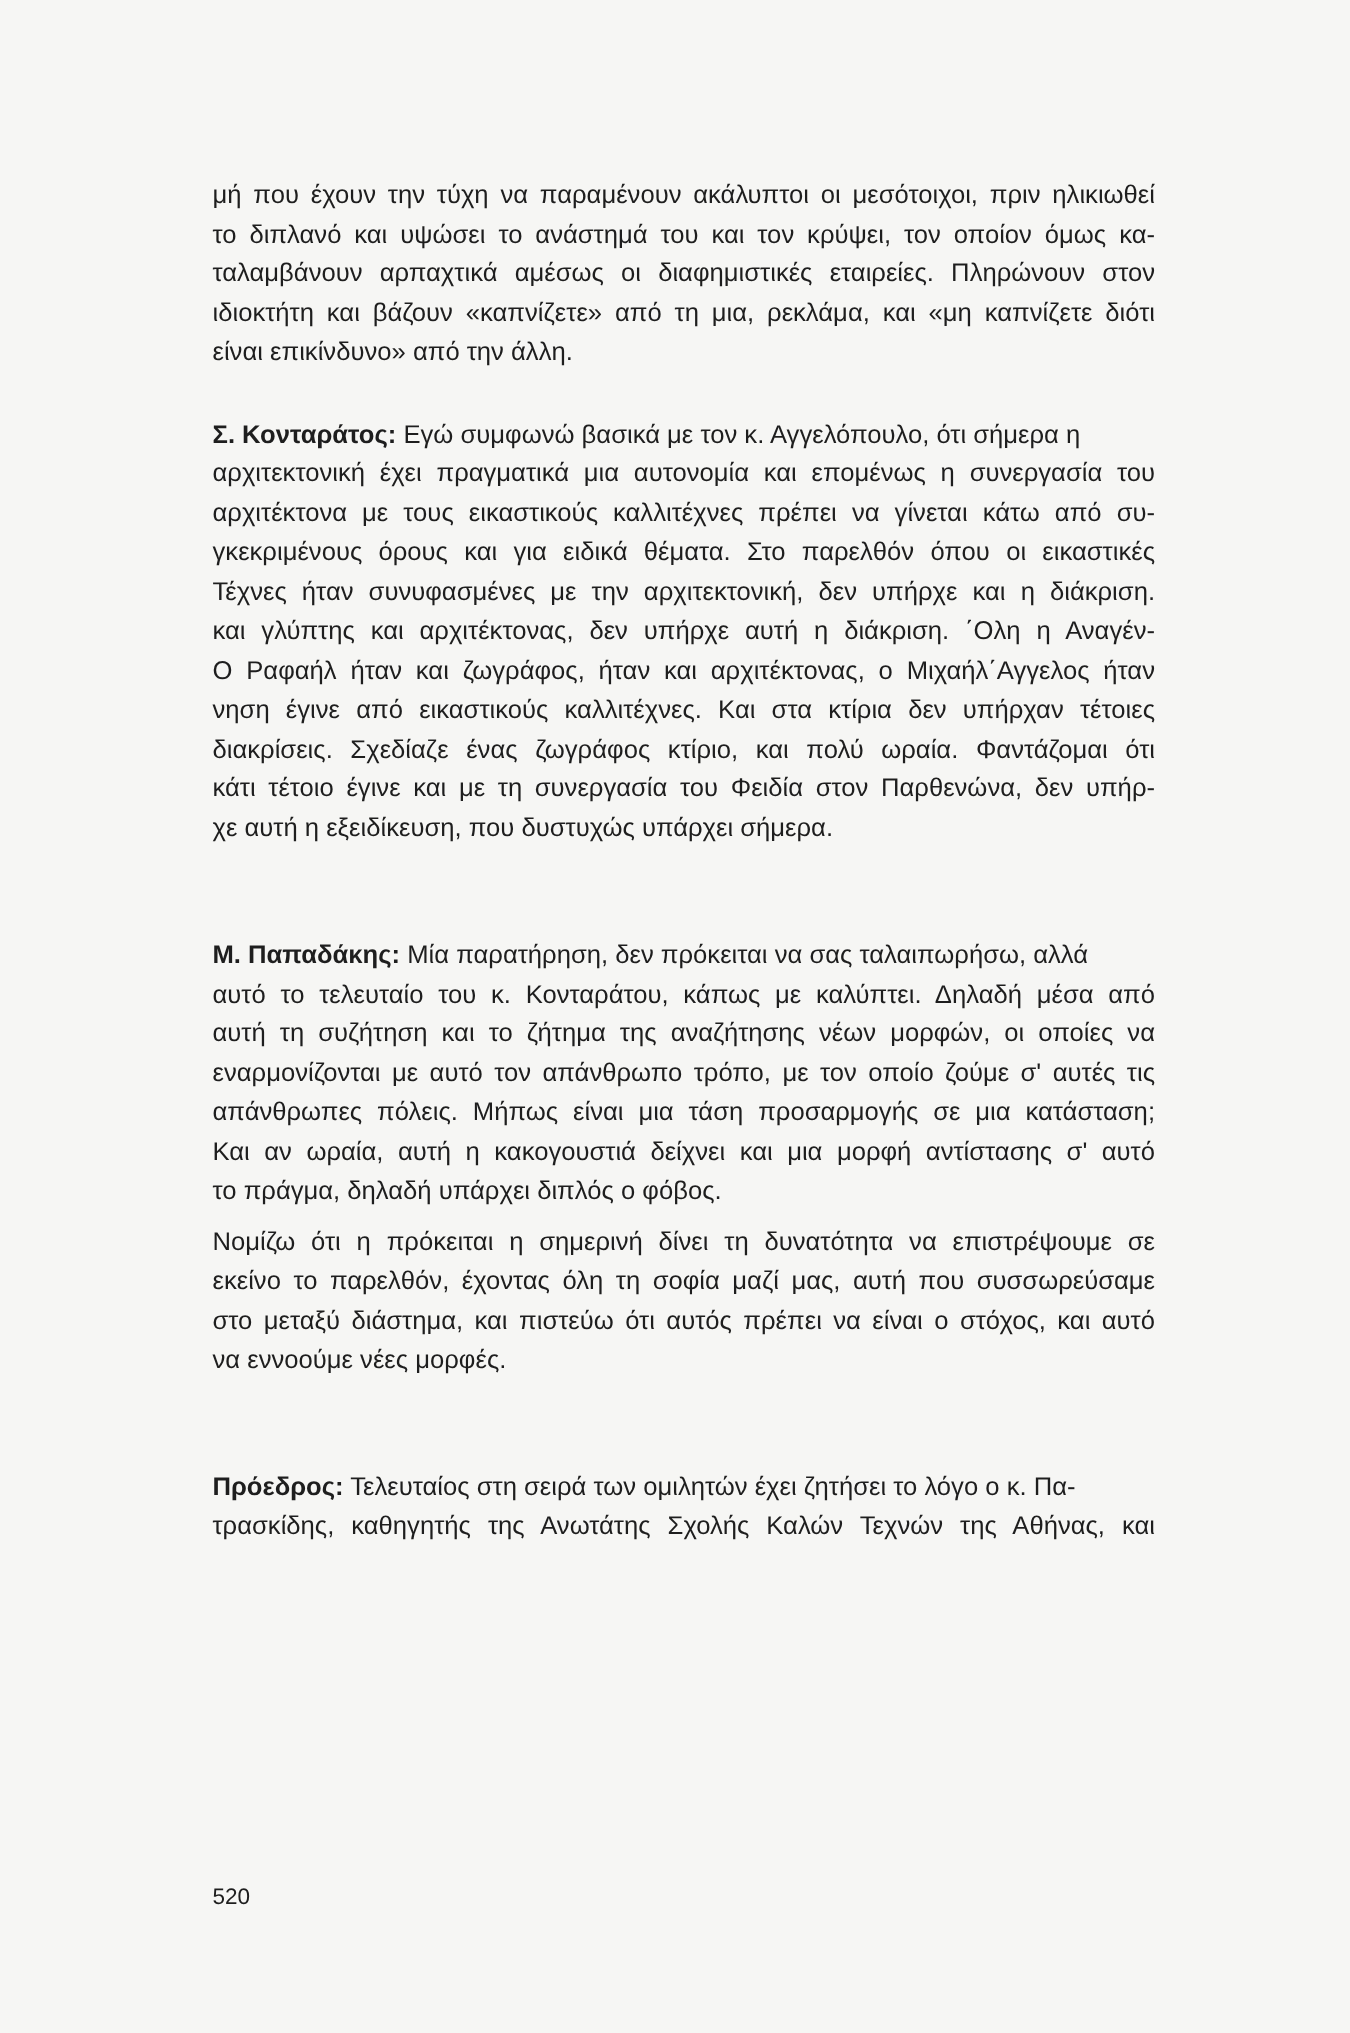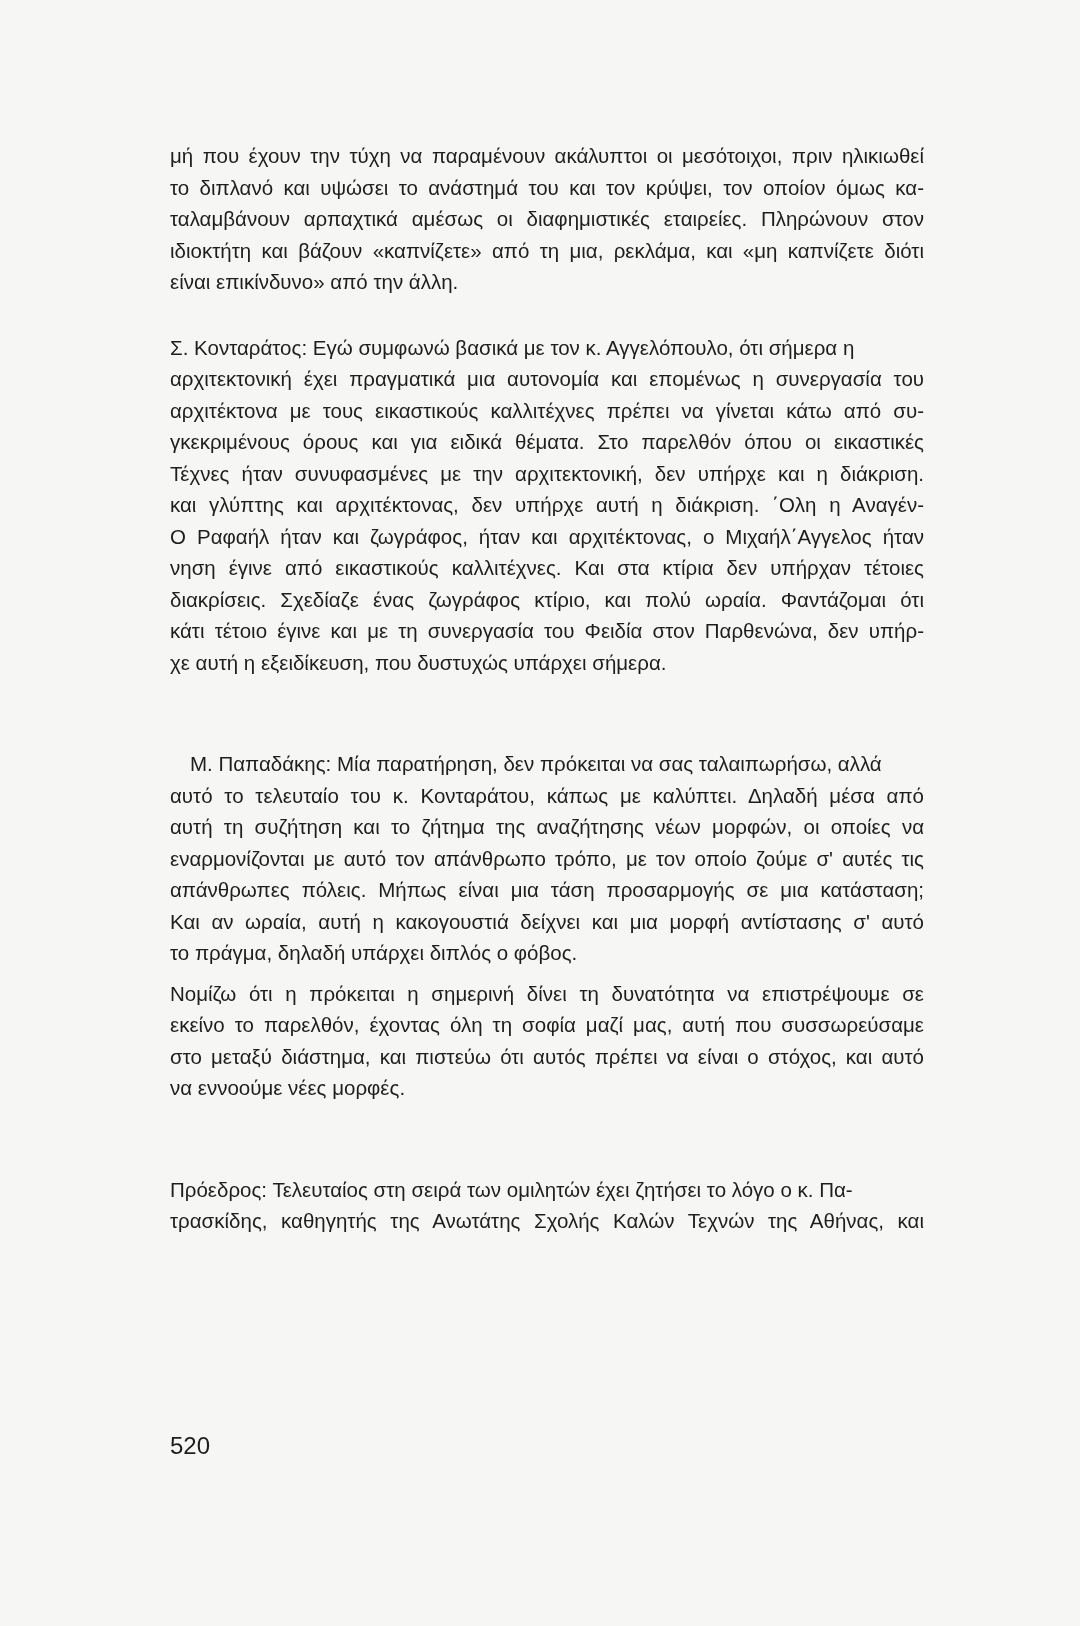--- a/index.html
+++ b/index.html
@@ -19,28 +19,28 @@
   .line {
     display: block;
     font-size: 20.5px;
     line-height: 31.5px;
     height: 31.5px;
     white-space: nowrap;
     text-align: justify;
     text-align-last: justify;
   }
   .line.last { text-align-last: left; }
-  .speaker { font-weight: normal; }
+  .speaker { font-weight: bold; }
   .gap-s { height: 34px; }
   .gap-l { height: 70px; }
   .gap-p { height: 9px; }
   .page-number {
     position: absolute;
-    left: 170px; top: 1432px;
-    font-size: 24px;
+    left: 170px; top: 1507px;
+    font-size: 18px;
   }
 </style>
 </head>
 <body>
 
 <div class="page">
 
   <div>
     <span class="line">μή που έχουν την τύχη να παραμένουν ακάλυπτοι οι μεσότοιχοι, πριν ηλικιωθεί</span>
     <span class="line">το διπλανό και υψώσει το ανάστημά του και τον κρύψει, τον οποίον όμως κα-</span>
@@ -61,21 +61,21 @@
     <span class="line">Ο Ραφαήλ ήταν και ζωγράφος, ήταν και αρχιτέκτονας, ο Μιχαήλ΄Αγγελος ήταν</span>
     <span class="line">νηση  έγινε από εικαστικούς καλλιτέχνες. Και στα κτίρια δεν υπήρχαν τέτοιες</span>
     <span class="line">διακρίσεις. Σχεδίαζε ένας ζωγράφος κτίριο, και πολύ ωραία. Φαντάζομαι ότι</span>
     <span class="line">κάτι τέτοιο έγινε και με τη συνεργασία του Φειδία στον Παρθενώνα, δεν υπήρ-</span>
     <span class="line last">χε αυτή η εξειδίκευση, που δυστυχώς υπάρχει σήμερα.</span>
   </div>
 
   <div class="gap-l"></div>
 
   <div>
-    <span class="line last" style="white-space: pre; margin-left: 20px;"><span class="speaker">Μ. Παπαδάκης:</span><span> Μία παρατήρηση, δεν πρόκειται να σας ταλαιπωρήσω, αλλά</span></span>
+    <span class="line last" style="white-space: pre;"><span class="speaker">Μ. Παπαδάκης:</span><span> Μία παρατήρηση, δεν πρόκειται να σας ταλαιπωρήσω, αλλά</span></span>
     <span class="line">αυτό το τελευταίο του κ. Κονταράτου, κάπως με καλύπτει. Δηλαδή μέσα από</span>
     <span class="line">αυτή τη συζήτηση και το ζήτημα της αναζήτησης νέων μορφών, οι οποίες να</span>
     <span class="line">εναρμονίζονται με αυτό τον απάνθρωπο τρόπο, με τον οποίο ζούμε σ' αυτές τις</span>
     <span class="line">απάνθρωπες πόλεις. Μήπως είναι μια τάση προσαρμογής σε μια κατάσταση;</span>
     <span class="line">Και αν ωραία, αυτή η κακογουστιά δείχνει και μια μορφή αντίστασης σ' αυτό</span>
     <span class="line last">το πράγμα, δηλαδή υπάρχει διπλός ο φόβος.</span>
   </div>
 
   <div class="gap-p"></div>
 

